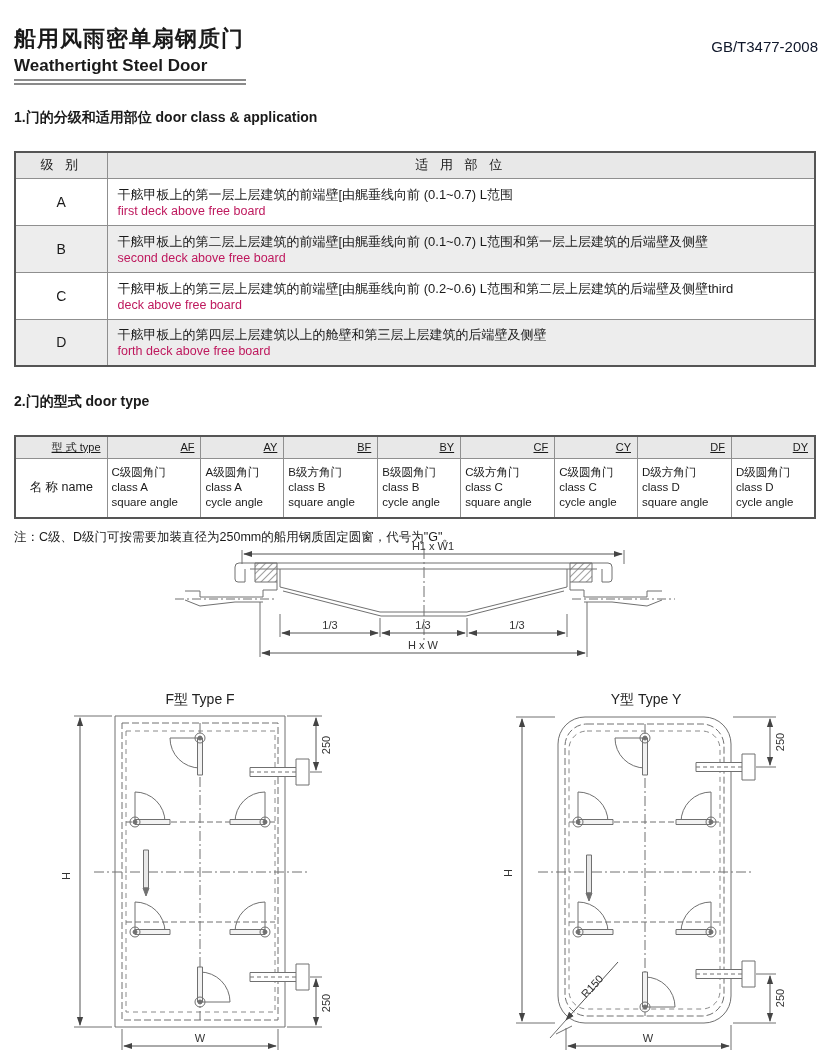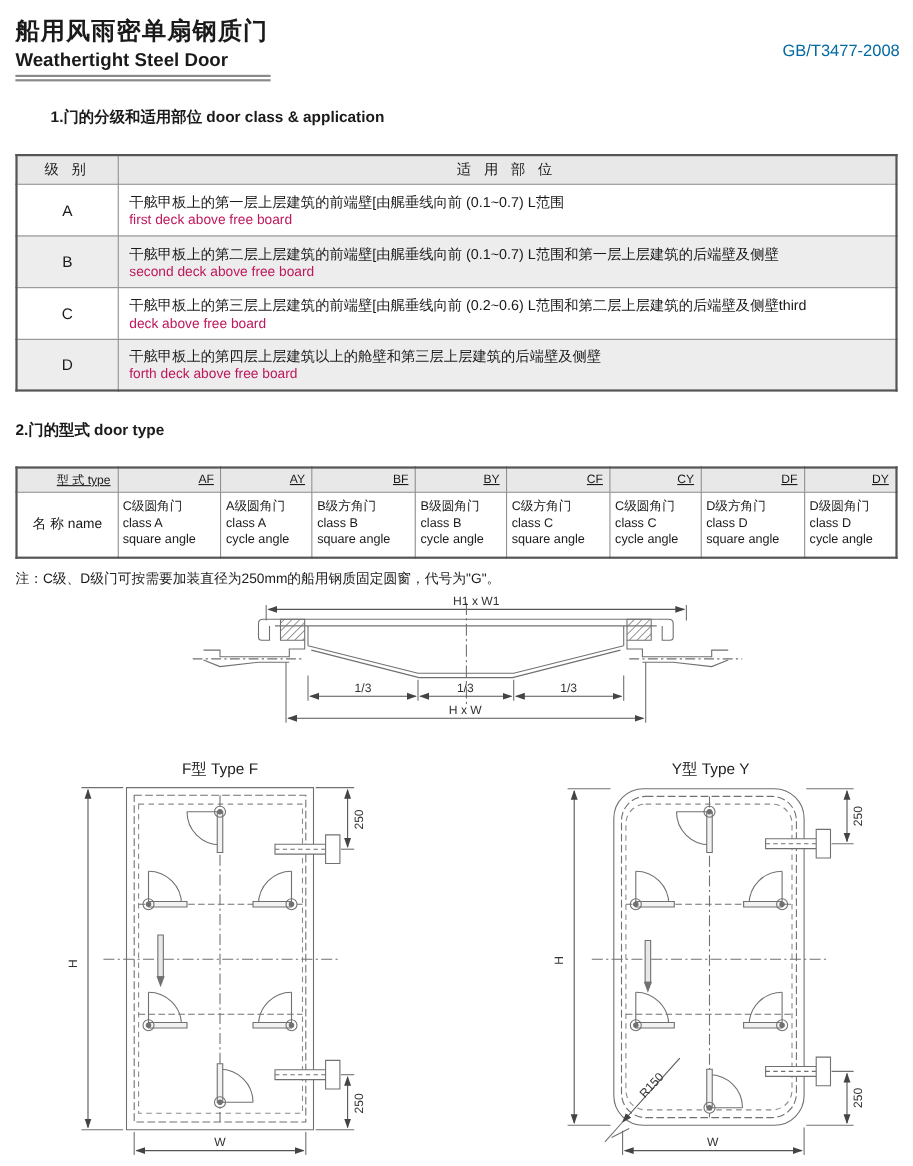--- a/index.html
+++ b/index.html
@@ -1,28 +1,28 @@
 <!DOCTYPE html>
 <html><head>
 <meta charset="utf-8">
 <style>
   * { box-sizing: border-box; }
   body { margin:0; background:#fff; font-family:"Liberation Sans","DejaVu Sans",sans-serif; color:#1a1a1a; }
-  .page { position:relative; width:830px; height:1060px; background:#fff; overflow:hidden; padding:13px 14px 0 14px; }
+  .page { position:relative; width:830px; height:1060px; background:#fff; overflow:hidden; padding:24px 14px 0 14px; }
 
   .title-zh { font-size:22px; font-weight:bold; margin:0; letter-spacing:1px; }
   .title-en { font-size:17px; font-weight:bold; margin:2px 0 0 0; }
   .title-rule { width:232px; height:6px; border-top:2px solid #8a8a8a; border-bottom:2px solid #8a8a8a; margin-top:3px; }
-  .standard { position:absolute; top:38px; right:12px; font-size:15px; color:#0369a1; }
+  .standard { position:absolute; top:38px; right:12px; font-size:15px; color:#0f172a; }
 
   .intro { margin-top:14px; }
   .intro p { margin:3px 0; font-size:13px; }
 
   .sec-heading { font-size:14px; font-weight:bold; margin:0; }
-  .sec1-heading { margin-top:24px;margin-left:32px; }
+  .sec1-heading { margin-top:24px; }
   .sec2-heading { margin-top:26px; }
 
   table { border-collapse:collapse; width:802px; margin-top:24px; }
   table, td { border:1px solid #8f8f8f; }
   table { border:2px solid #555; }
   td { padding:2px 6px; vertical-align:middle; }
   .t1 .c1 { width:92px; text-align:center; }
   .t1 .head td { background:#e8e8e8; height:26px; font-size:13px; letter-spacing:4px; text-align:center; }
   .t1 .cls { font-size:14px; }
   .t1 .app { padding:3px 10px; }

